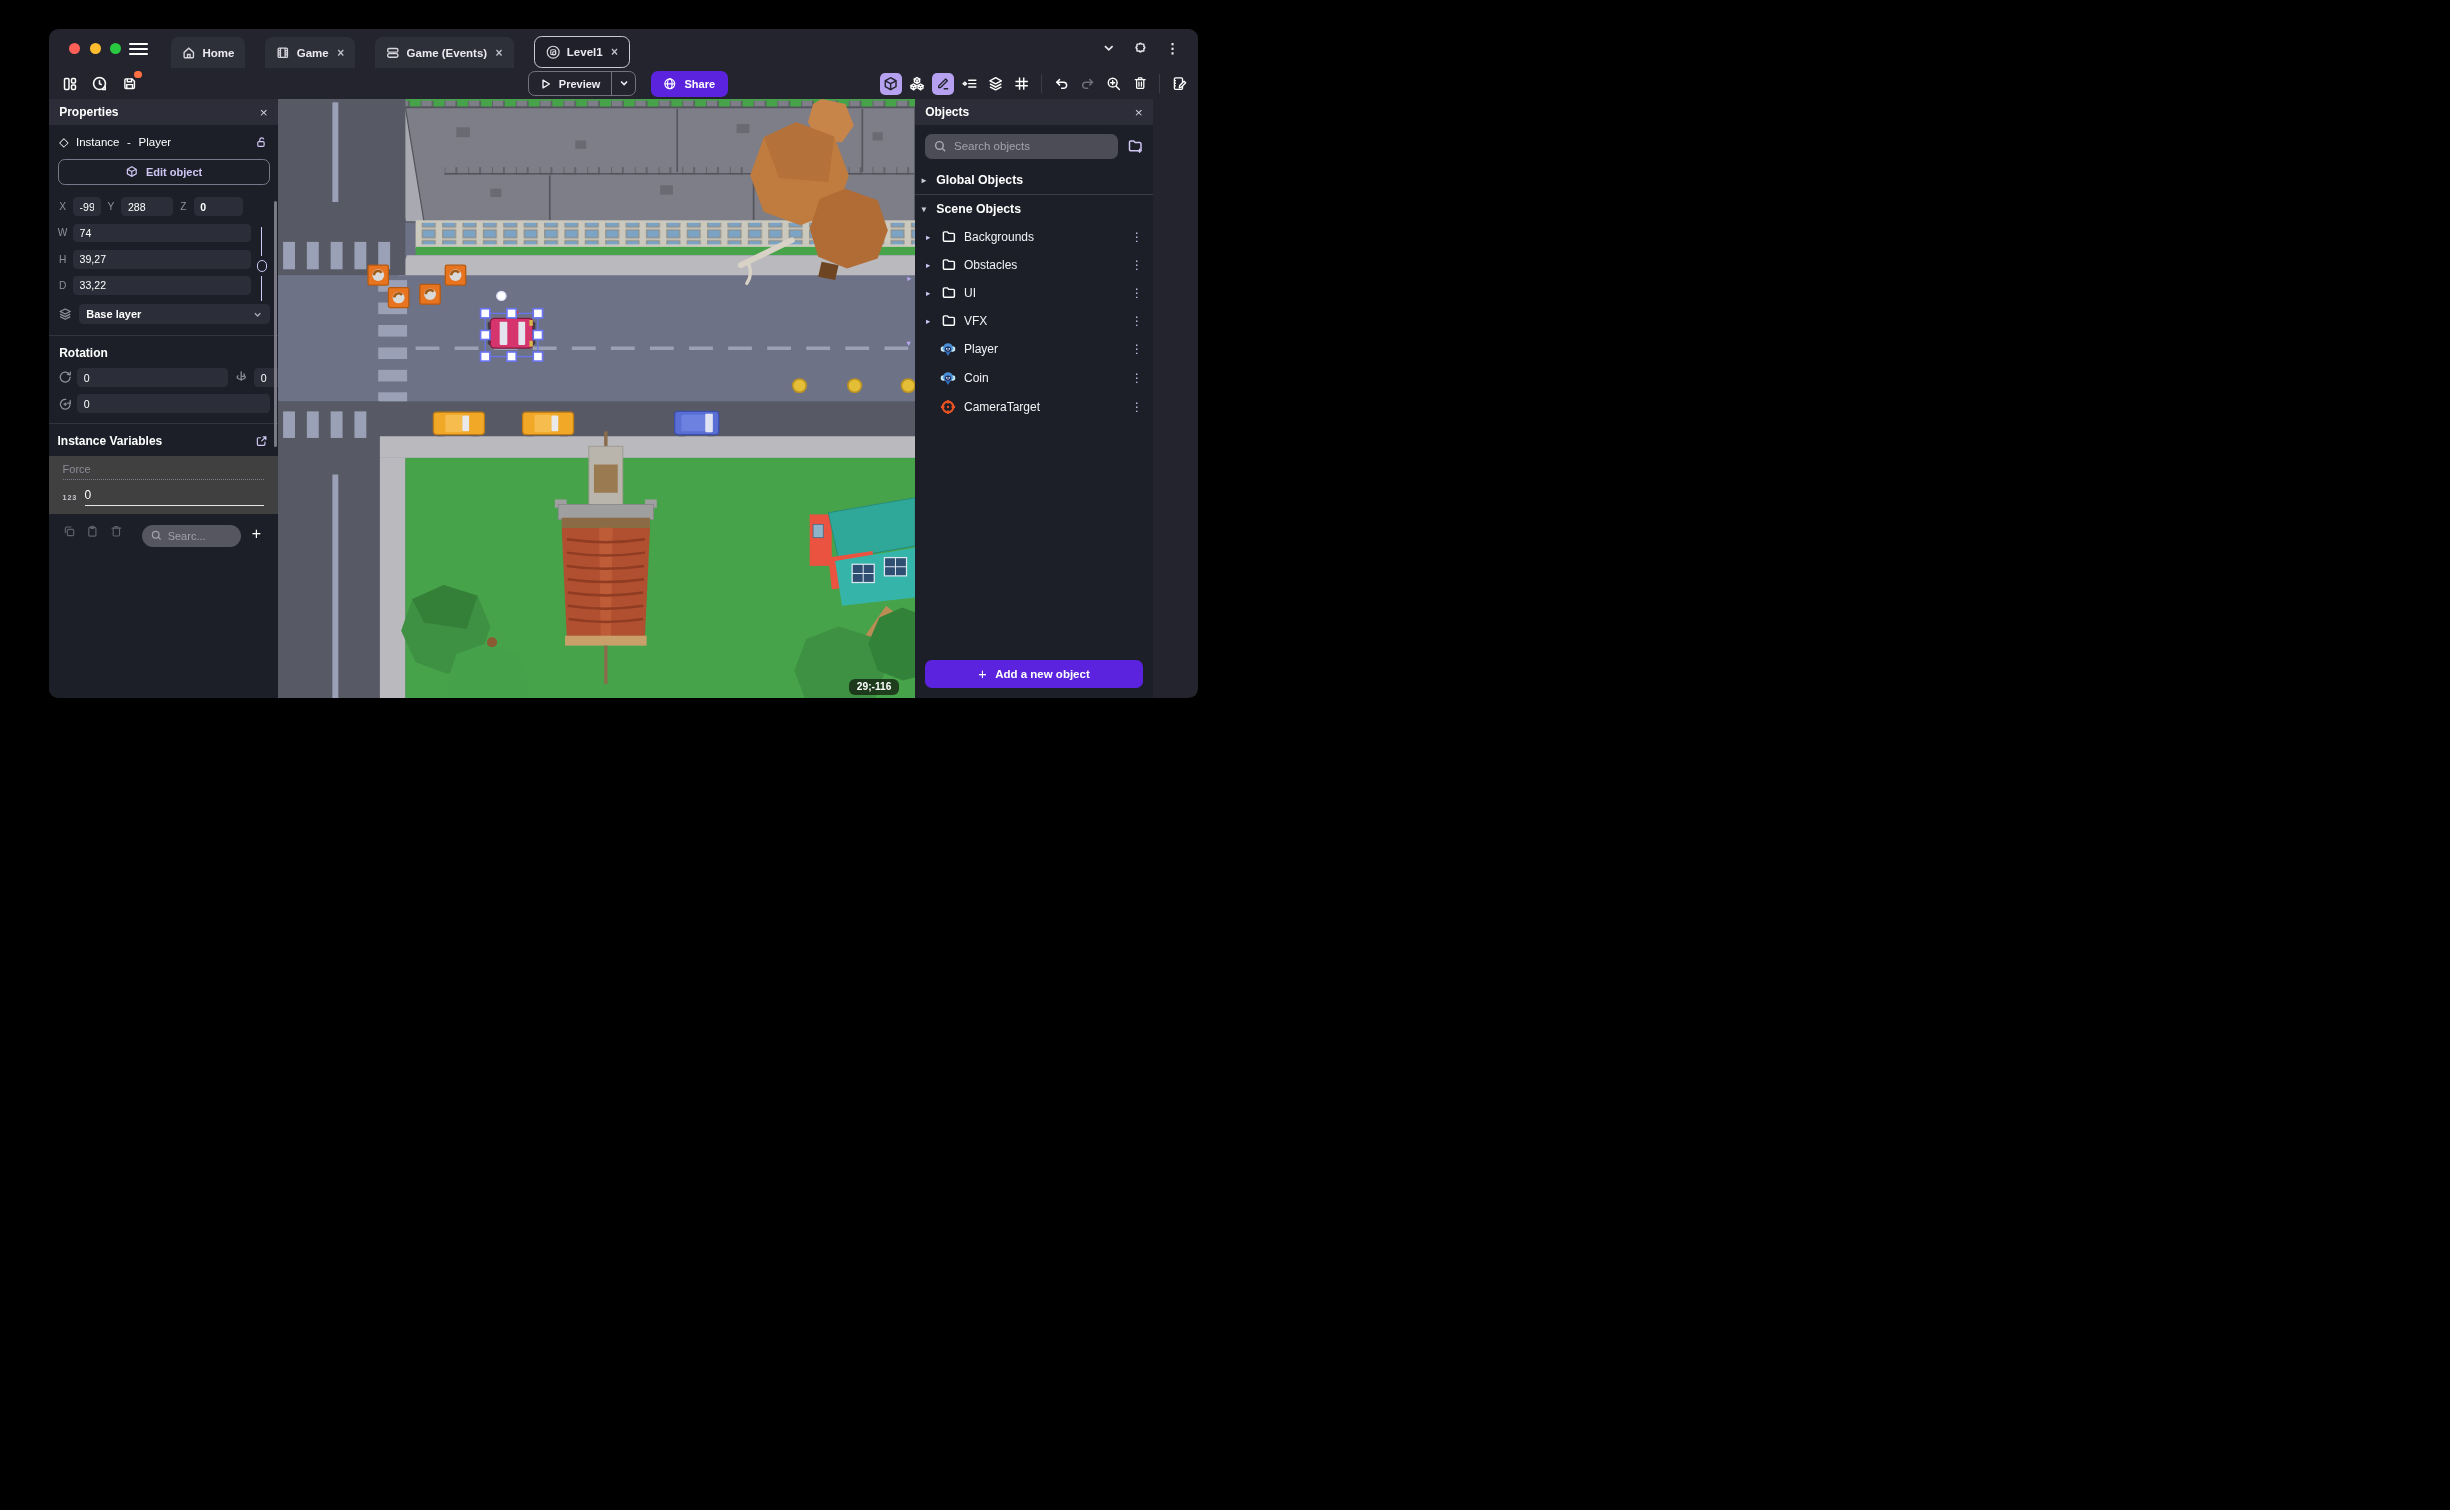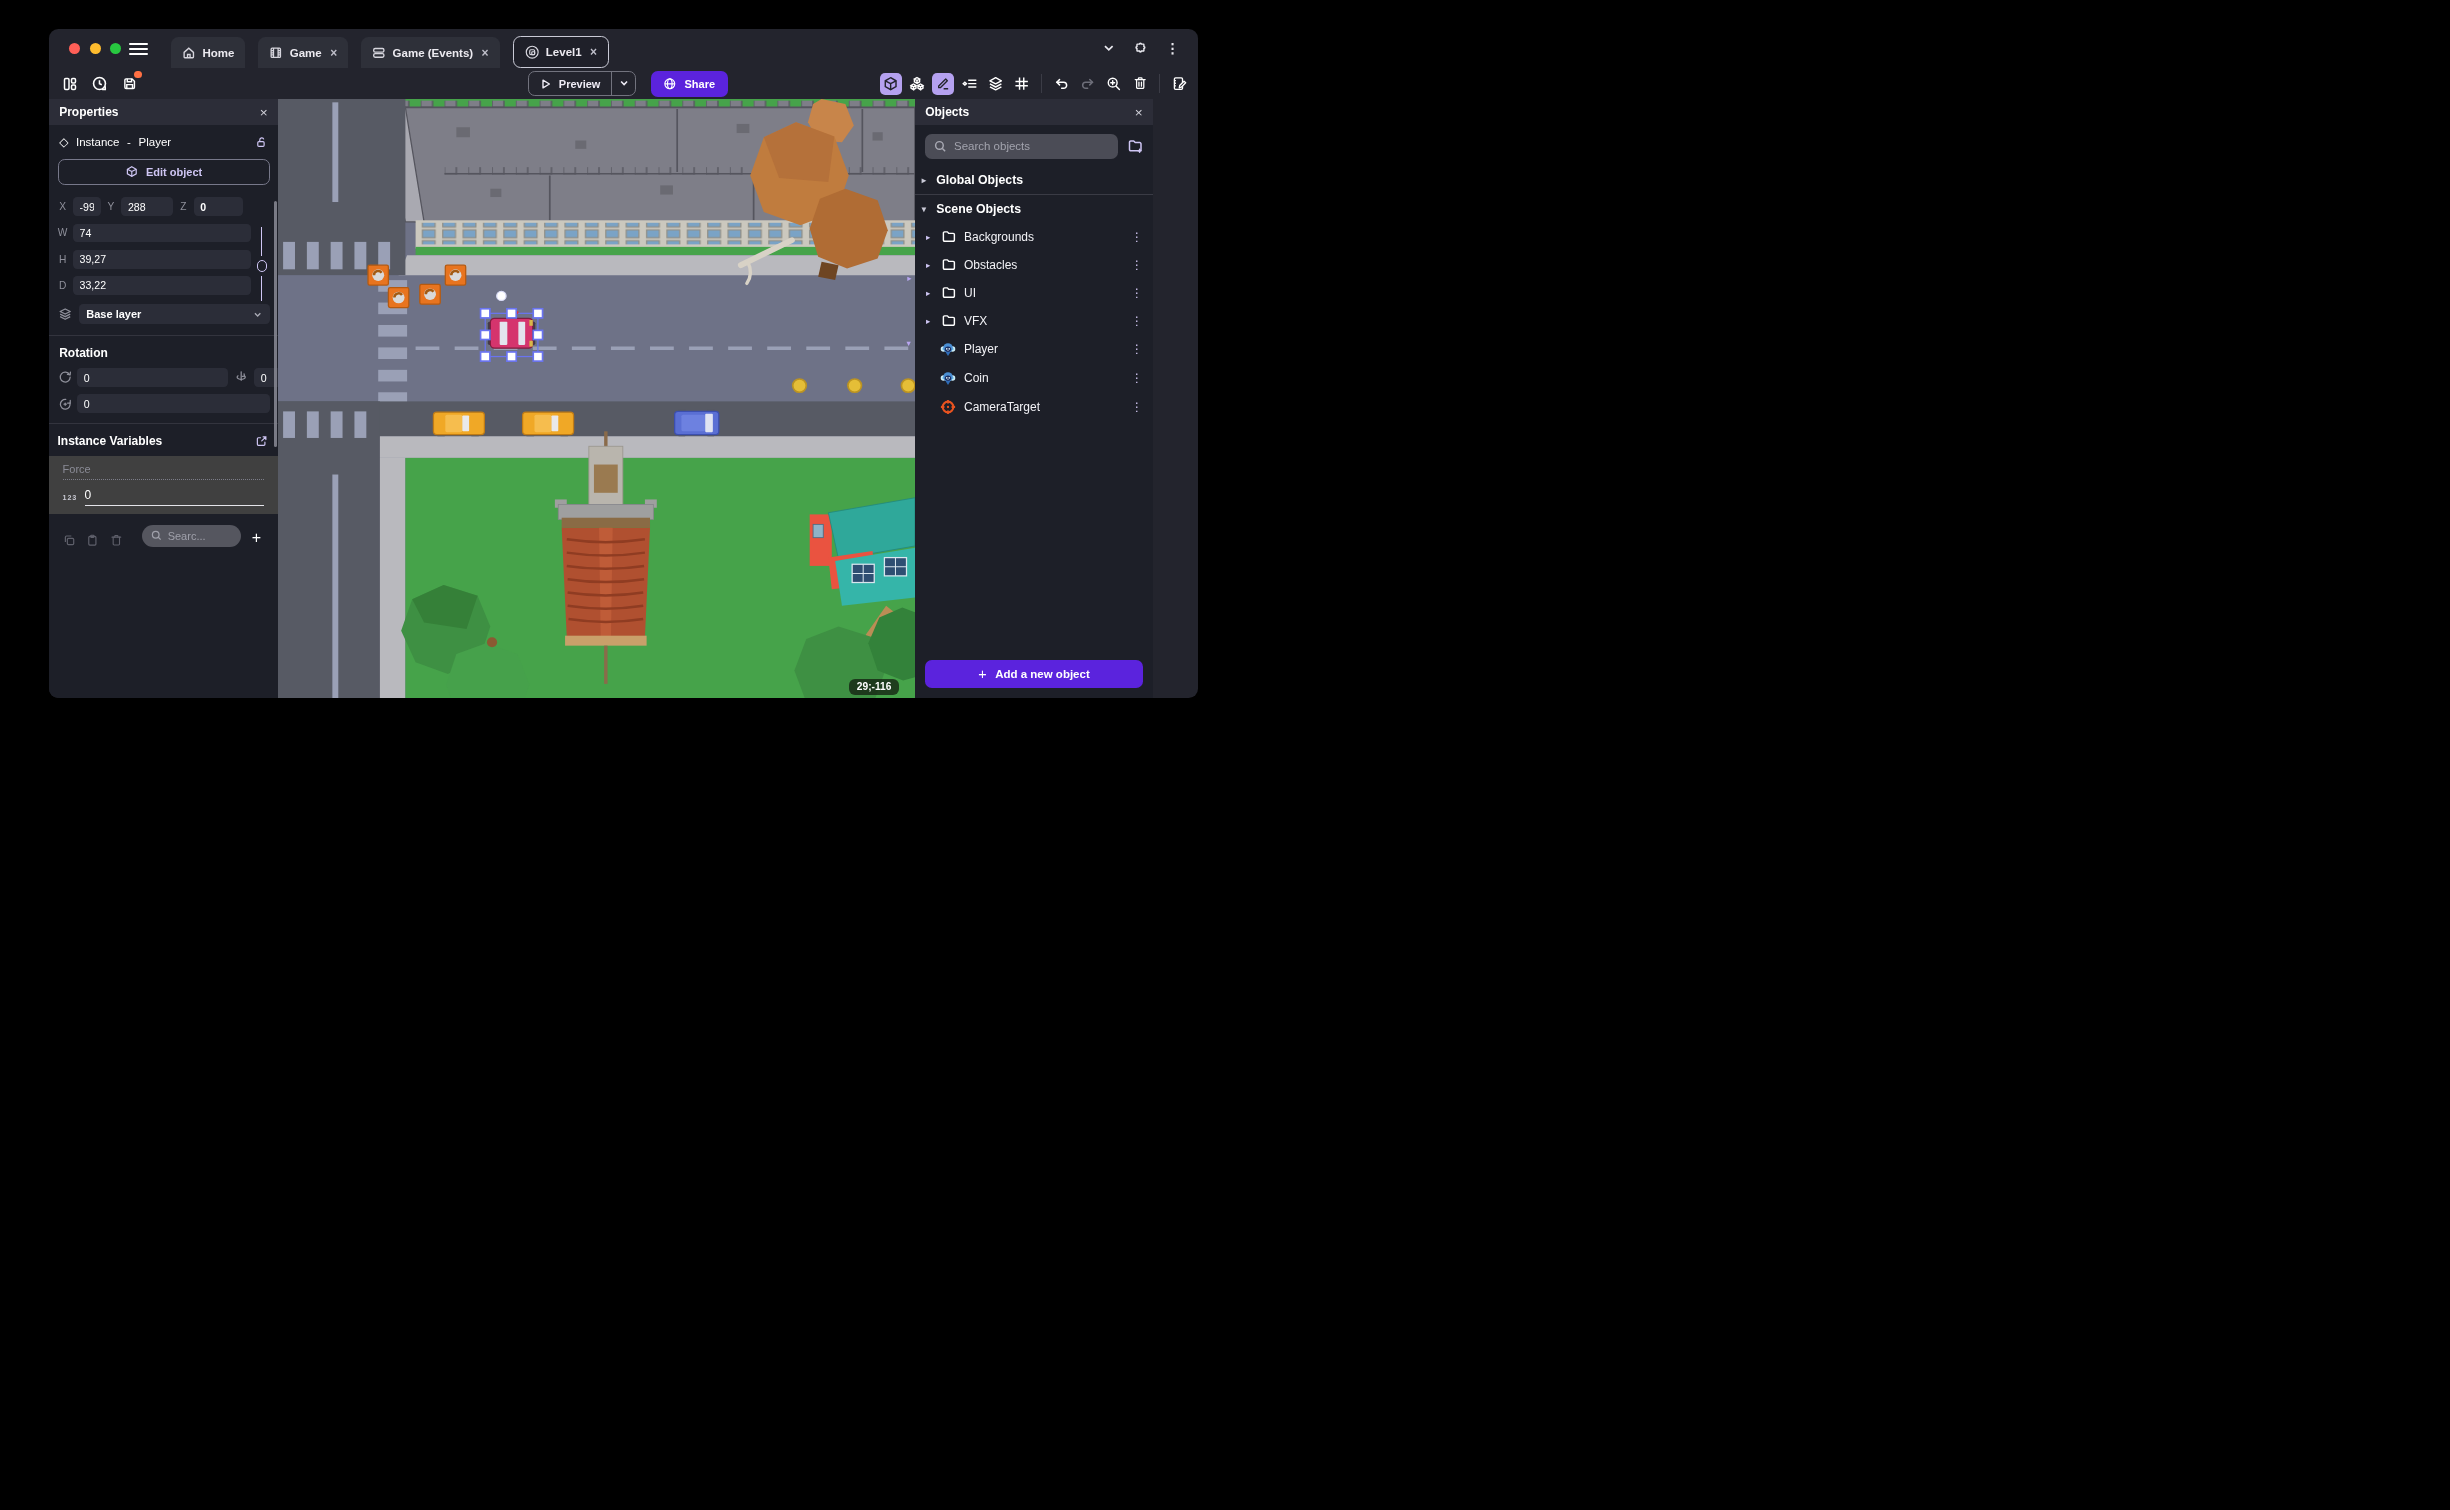--- a/index.html
+++ b/index.html
@@ -5,21 +5,21 @@
   * { margin:0; padding:0; box-sizing:border-box; }
   html,body { width:1225px; height:755px; background:#000; font-family:"Liberation Sans",sans-serif; overflow:hidden; }
   .window { position:absolute; left:49px; top:29px; width:1149px; height:669px; background:#23242d; border-radius:9.3px; overflow:hidden; display:flex; flex-direction:column; }
 
   
   .titlebar { height:39px; position:relative; display:flex; align-items:flex-end; flex:none; }
   .lights { position:absolute; left:20.4px; top:13.6px; display:flex; gap:9.3px; }
   .light { width:11px; height:11px; border-radius:50%; }
   .hamburger { position:absolute; left:80px; top:11px; width:18.7px; color:#fff; }
   .hamburger div { height:2.1px; background:#fff; border-radius:1.7px; margin:3px 0; }
-  .tabs { margin-left:122px; display:flex; gap:13px; align-items:flex-end; height:100%; }
+  .tabs { margin-left:122px; display:flex; gap:20px; align-items:flex-end; height:100%; }
   .tab { height:31px; padding:0 11px; display:flex; gap:6.8px; align-items:center; background:#2e3039; border-radius:7.6px 7.6px 0 0; color:#eceaf0; font-size:11.5px; font-weight:600; cursor:default; }
   .tab .ticon { display:flex; color:#d6d5dd; }
   .tab.active { background:#1f2029; border:1.3px solid #c9cad6; border-radius:7.6px; height:32px; margin-bottom:0px; }
   .tab .closex { font-size:12px; color:#bfbfca; margin-left:1.7px; }
   .winctl { position:absolute; right:18.7px; top:11px; display:flex; gap:18px; align-items:center; color:#e8e8ee; }
 
   
   .toolbar { height:31px; position:relative; display:flex; align-items:center; flex:none; }
   .tb-left { position:absolute; left:10.2px; display:flex; gap:7.6px; align-items:center; }
   .icon-btn { width:22px; height:22px; border-radius:5.1px; display:flex; align-items:center; justify-content:center; color:#fff; position:relative; }
@@ -69,21 +69,21 @@
   .rot-cell { display:flex; align-items:center; gap:5.1px; flex:1; }
   .rot-cell .fin { flex:1; }
   .rot-ic { color:#8f909b; display:flex; flex:none; }
   .ivar-head { display:flex; align-items:center; margin-bottom:0; }
   .ivar-head .ext { margin-left:auto; color:#cfc6f4; display:flex; margin-right:1.7px; }
   .vars-block { margin:7.6px -8.5px 0; background:#404040; padding:7.6px 13.6px 8.5px; }
   .var-name { color:#8b8c97; font-size:11px; border-bottom:1.3px dotted #7c7d88; padding-bottom:3.4px; }
   .var-valrow { display:flex; align-items:flex-end; gap:7.6px; margin-top:8.5px; }
   .var-type { font-size:7.2px; font-weight:700; color:#c9cad3; letter-spacing:0.8px; padding-bottom:3.4px; }
   .var-val { flex:1; color:#fff; font-size:12px; border-bottom:1.3px solid #e4e4ea; padding-bottom:2.5px; }
-  .vars-tools { display:flex; align-items:flex-end; gap:11px; padding:10.2px 5.1px 0; }
+  .vars-tools { display:flex; align-items:flex-start; gap:11px; padding:10.2px 5.1px 0; }
   .tool-ic { color:#5f606b; display:flex; }
   .mini-search { display:flex; align-items:center; gap:6px; background:#55565f; border-radius:11px; height:22px; padding:0 8.5px; width:104px; margin-left:8.5px; color:#9fa0aa; }
   .mini-search input { background:transparent; border:none; outline:none; color:#c8c9d3; font-size:11px; width:100%; font-family:inherit; }
   .mini-search input::placeholder { color:#9fa0aa; }
   .plus-btn { margin-left:auto; color:#fff; font-size:16px; font-weight:400; padding-right:3.4px; }
   .props-scrollbar { position:absolute; right:0.8px; top:102px; width:3.4px; height:246px; background:#8a8b95; border-radius:1.7px; opacity:.85; }
 
   
   .obj-search-row { display:flex; align-items:center; gap:8.5px; padding:8.5px 10.2px 7.6px; }
   .obj-search { flex:1; display:flex; align-items:center; gap:7.6px; background:#4b4c56; border-radius:6.8px; height:25.5px; padding:0 8.5px; color:#a8a9b3; }

